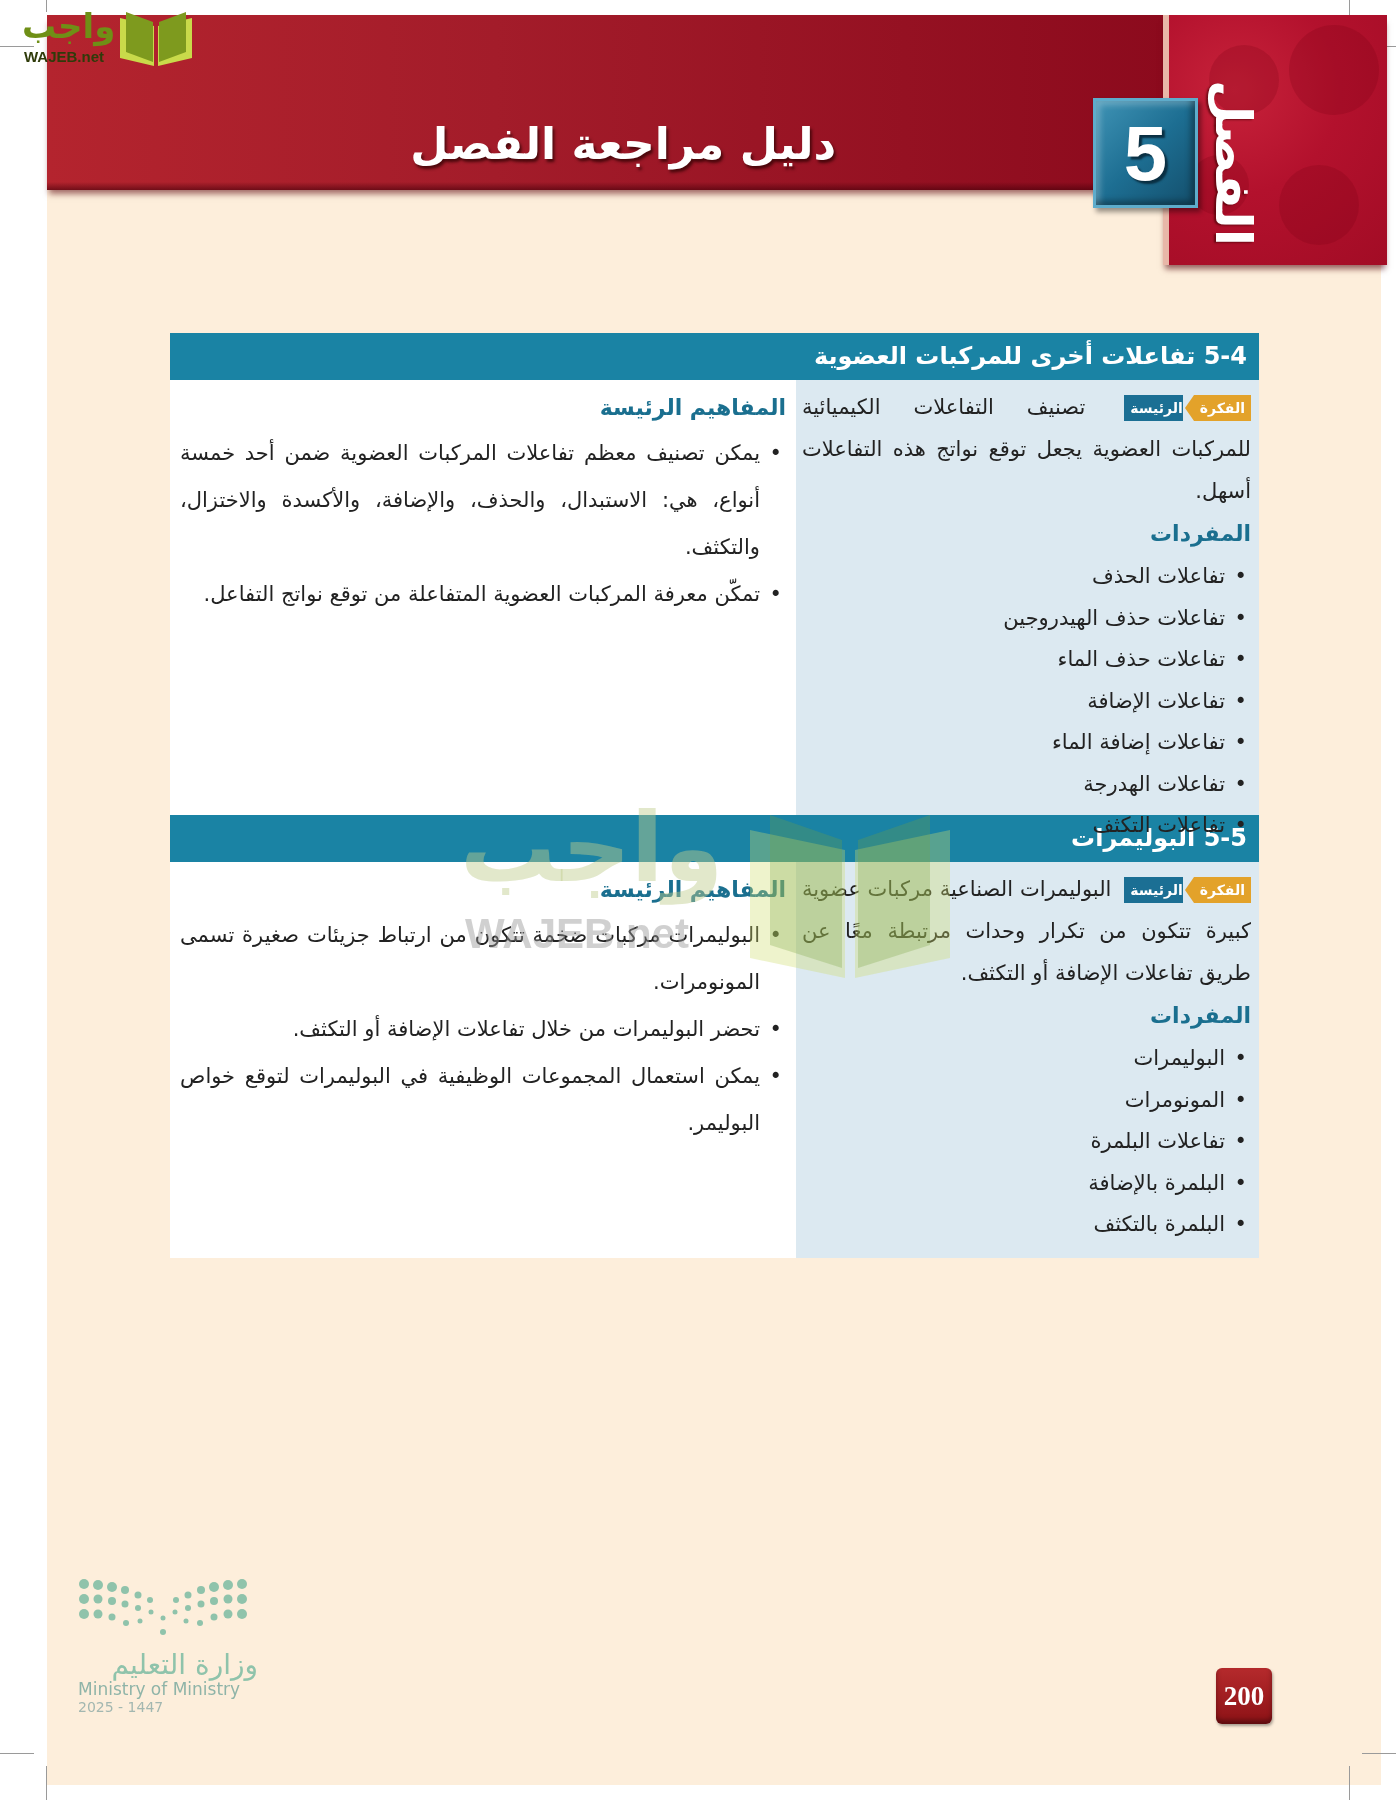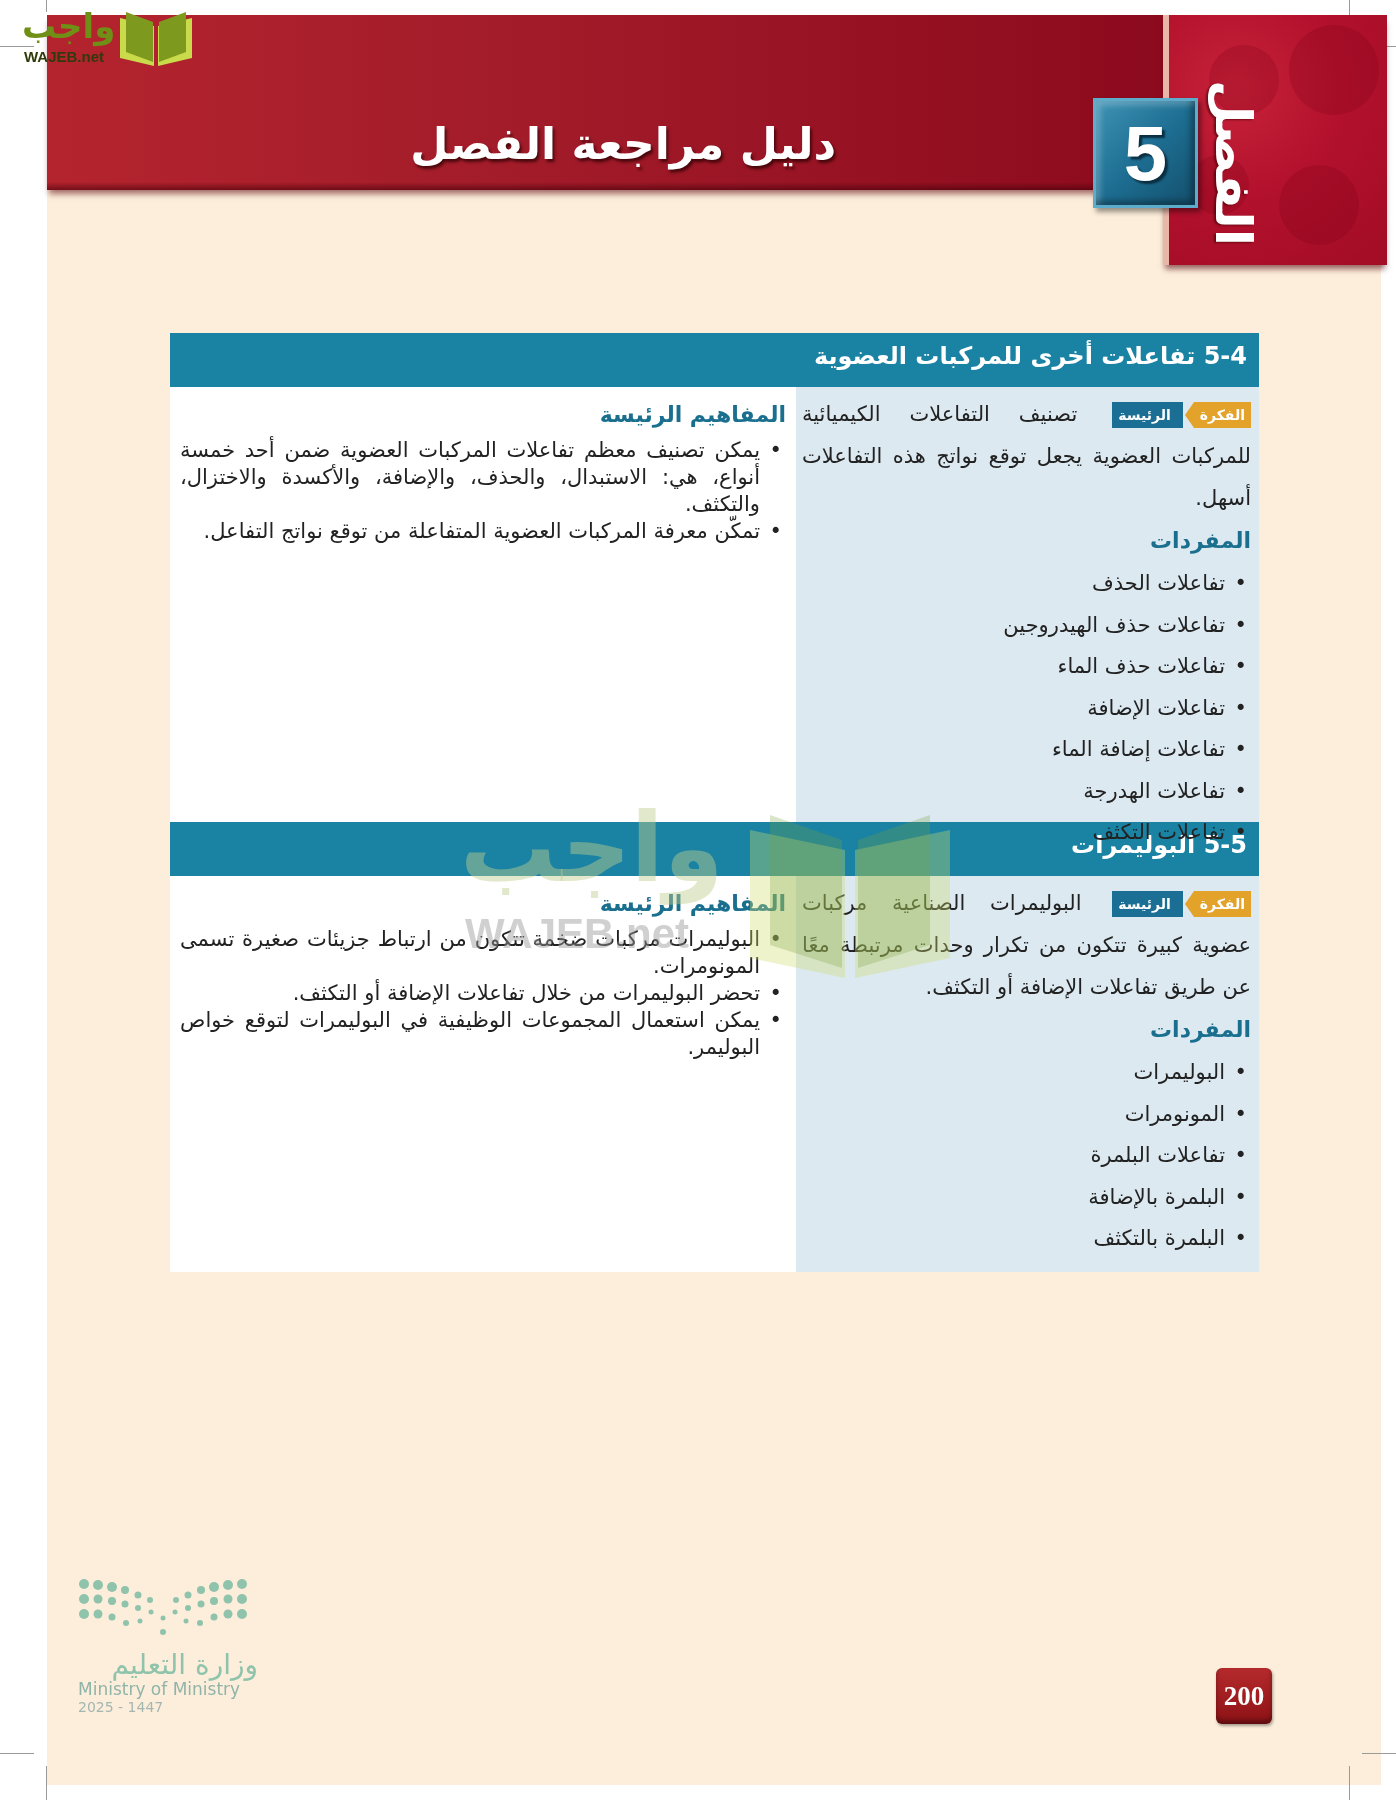--- a/index.html
+++ b/index.html
@@ -56,37 +56,37 @@
   }
   
   .wm-logo { position:absolute; left:10px; top:4px; width:180px; height:60px; }
   .wm-ar { position:absolute; left:12px; top:2px; font-size:34px; font-weight:bold; color:#6f8f16; direction:rtl; }
   .wm-en { position:absolute; left:14px; top:44px; font-size:15px; font-weight:bold; color:#2f3b0a; font-family:"Liberation Sans", sans-serif; }
   .wm-book { position:absolute; left:106px; top:6px; width:80px; height:58px; }
 
   
   .review { position:absolute; left:170px; top:333px; width:1089px; }
   .sec-header {
-    height:54px; background:#1a83a4; color:#fff; direction:rtl;
+    height:47px; background:#1a83a4; color:#fff; direction:rtl;
     font-weight:bold; font-size:24px; line-height:47px; padding-right:12px; box-sizing:border-box;
   }
   .sec-body { display:flex; direction:rtl; }
   .col-right { width:463px; background:#dce9f1; padding:6px 8px 6px 6px; box-sizing:border-box; direction:rtl; }
   .col-left  { flex:1; background:#ffffff; padding:6px 10px 6px 10px; box-sizing:border-box; direction:rtl; }
   .big-idea { font-size:21px; line-height:42px; color:#222; text-align:justify; }
   .tag { display:inline-flex; vertical-align:middle; height:26px; margin-left:6px; direction:rtl; }
   .tag-a { background:#e3a22a; color:#fff; font-size:14px; font-weight:bold; padding:0 6px; line-height:26px; }
   .tag-chev { width:0; height:0; border-top:13px solid transparent; border-bottom:13px solid transparent; border-right:9px solid #e3a22a; }
-  .tag-b { background:#1b6f94; color:#fff; font-size:14px; font-weight:bold; padding:0 12px 0 6px; line-height:26px; margin-right:2px; }
+  .tag-b { background:#1b6f94; color:#fff; font-size:14px; font-weight:bold; padding:0 0 0 6px; line-height:26px; margin-right:2px; }
   .sub-h { color:#1a6f8f; font-weight:bold; font-size:22px; line-height:44px; }
   ul.vlist { margin:0; padding:0 26px 0 0; list-style:none; }
   ul.vlist li { font-size:21px; line-height:41.5px; color:#222; position:relative; }
   ul.vlist li::before { content:"•"; position:absolute; right:-22px; color:#222; }
   ul.klist { margin:0; padding:0 26px 0 0; list-style:none; }
-  ul.klist li { font-size:21px; line-height:27px; color:#222; position:relative; text-align:justify; }
+  ul.klist li { font-size:21px; line-height:47px; color:#222; position:relative; text-align:justify; }
   ul.klist li::before { content:"•"; position:absolute; right:-22px; }
 
   
   .wm-center { position:absolute; left:450px; top:810px; width:510px; height:170px; pointer-events:none; }
   .wmc-ar { position:absolute; left:10px; top:-18px; font-size:96px; font-weight:bold; color:rgba(190,205,140,0.45); direction:rtl; }
   .wmc-en { position:absolute; left:15px; top:100px; font-size:42px; font-weight:bold; color:rgba(150,150,150,0.45); font-family:"Liberation Sans", sans-serif; }
   .wmc-book { position:absolute; left:290px; top:0; width:220px; height:170px; }
 
   
   .ministry { position:absolute; left:78px; top:1578px; width:180px; }

